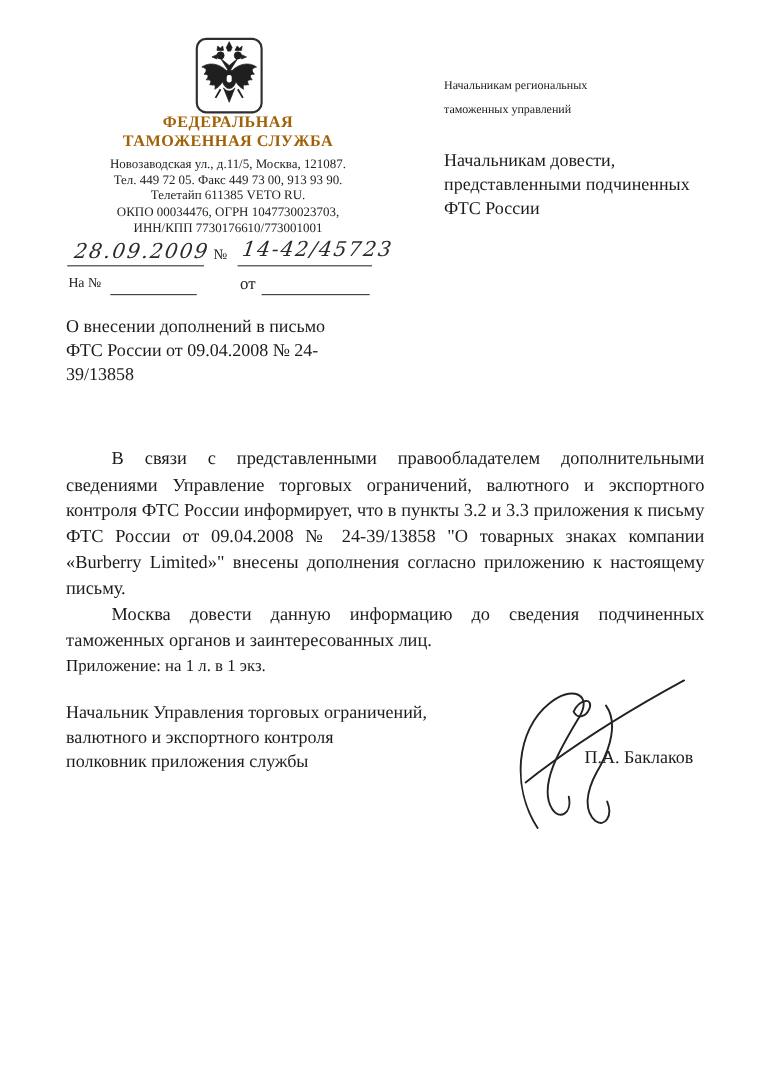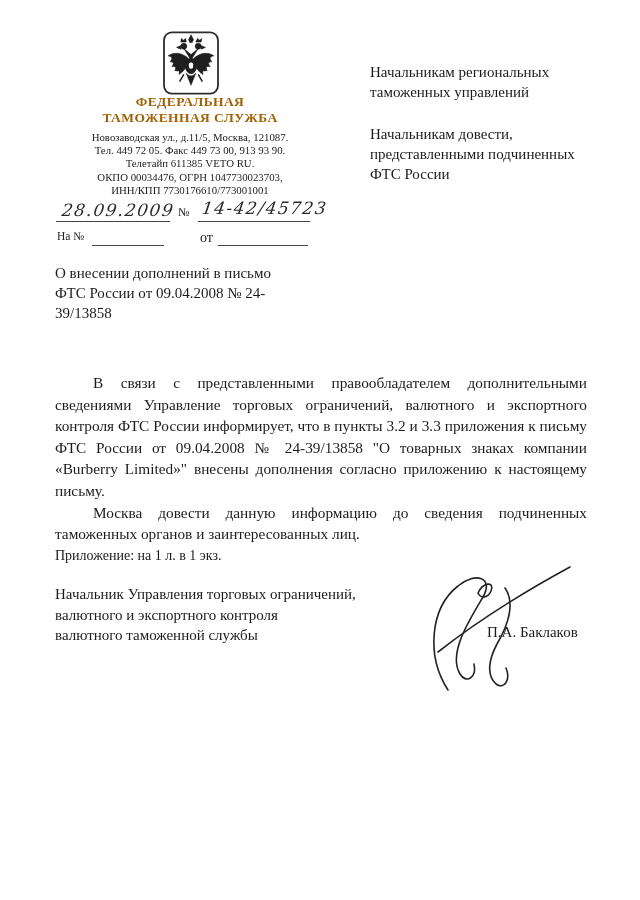--- a/index.html
+++ b/index.html
@@ -49,21 +49,21 @@
   .ot-label { left: 200px; top: 230px; font-size: 14px; color: #222; }
   .ot-underline2 { left: 218px; top: 245px; width: 90px; height: 0; }
 
   
   .subject {
     left: 55px; top: 263px; width: 245px;
     font-size: 15px; line-height: 20px; color: #1b1b1b;
   }
 
   
-  .addressee-1 { left: 370px; top: 62px;  width: 230px; font-size: 15px; line-height: 20px; }
+  .addressee-1 { left: 370px; top: 62px;  width: 230px; font-size: 10px; line-height: 20px; }
   .addressee-2 { left: 370px; top: 124px; width: 230px; font-size: 15px; line-height: 20px; }
 
   
   .body-text {
     left: 55px; top: 372px; width: 532px;
     font-size: 15.3px; line-height: 21.6px;
     text-align: justify; color: #1c1c1c;
   }
   .body-text p { margin: 0; text-indent: 38px; }
 
@@ -155,21 +155,21 @@
   <div class="abs body-text">
     <p>В связи с представленными правообладателем дополнительными сведениями Управление торговых ограничений, валютного и экспортного контроля ФТС России информирует, что в пункты 3.2 и 3.3 приложения к письму ФТС России от 09.04.2008 № 24-39/13858 "О товарных знаках компании «Burberry Limited»" внесены дополнения согласно приложению к настоящему письму.</p>
     <p>Москва довести данную информацию до сведения подчиненных таможенных органов и заинтересованных лиц.</p>
   </div>
 
   <div class="abs attachment">Приложение: на 1 л. в 1 экз.</div>
 
   <div class="abs sig-position">
     <span class="line">Начальник Управления торговых ограничений,</span>
     <span class="line">валютного и экспортного контроля</span>
-    <span class="line">валютного таможенной службы</span>
+    <span class="line">полковник приложения службы</span>
   </div>
 
   <div class="abs sig-scribble">
     <svg width="168" height="138" viewBox="0 0 168 138">
       <g fill="none" stroke="#232323" stroke-width="1.6" stroke-linecap="round">
         <path d="M30,132 C8,98 12,50 40,28 C58,13 76,20 65,39 C50,64 30,96 42,116 C48,126 59,120 56,106"></path>
         <path d="M20,94 C58,64 106,34 152,9"></path>
         <path d="M87,30 C97,44 91,66 79,86 C71,101 68,117 78,126 C86,132 93,122 88,110"></path>
         <path d="M60,35 C65,24 77,23 73,33 C70,40 63,41 60,35"></path>
       </g>

